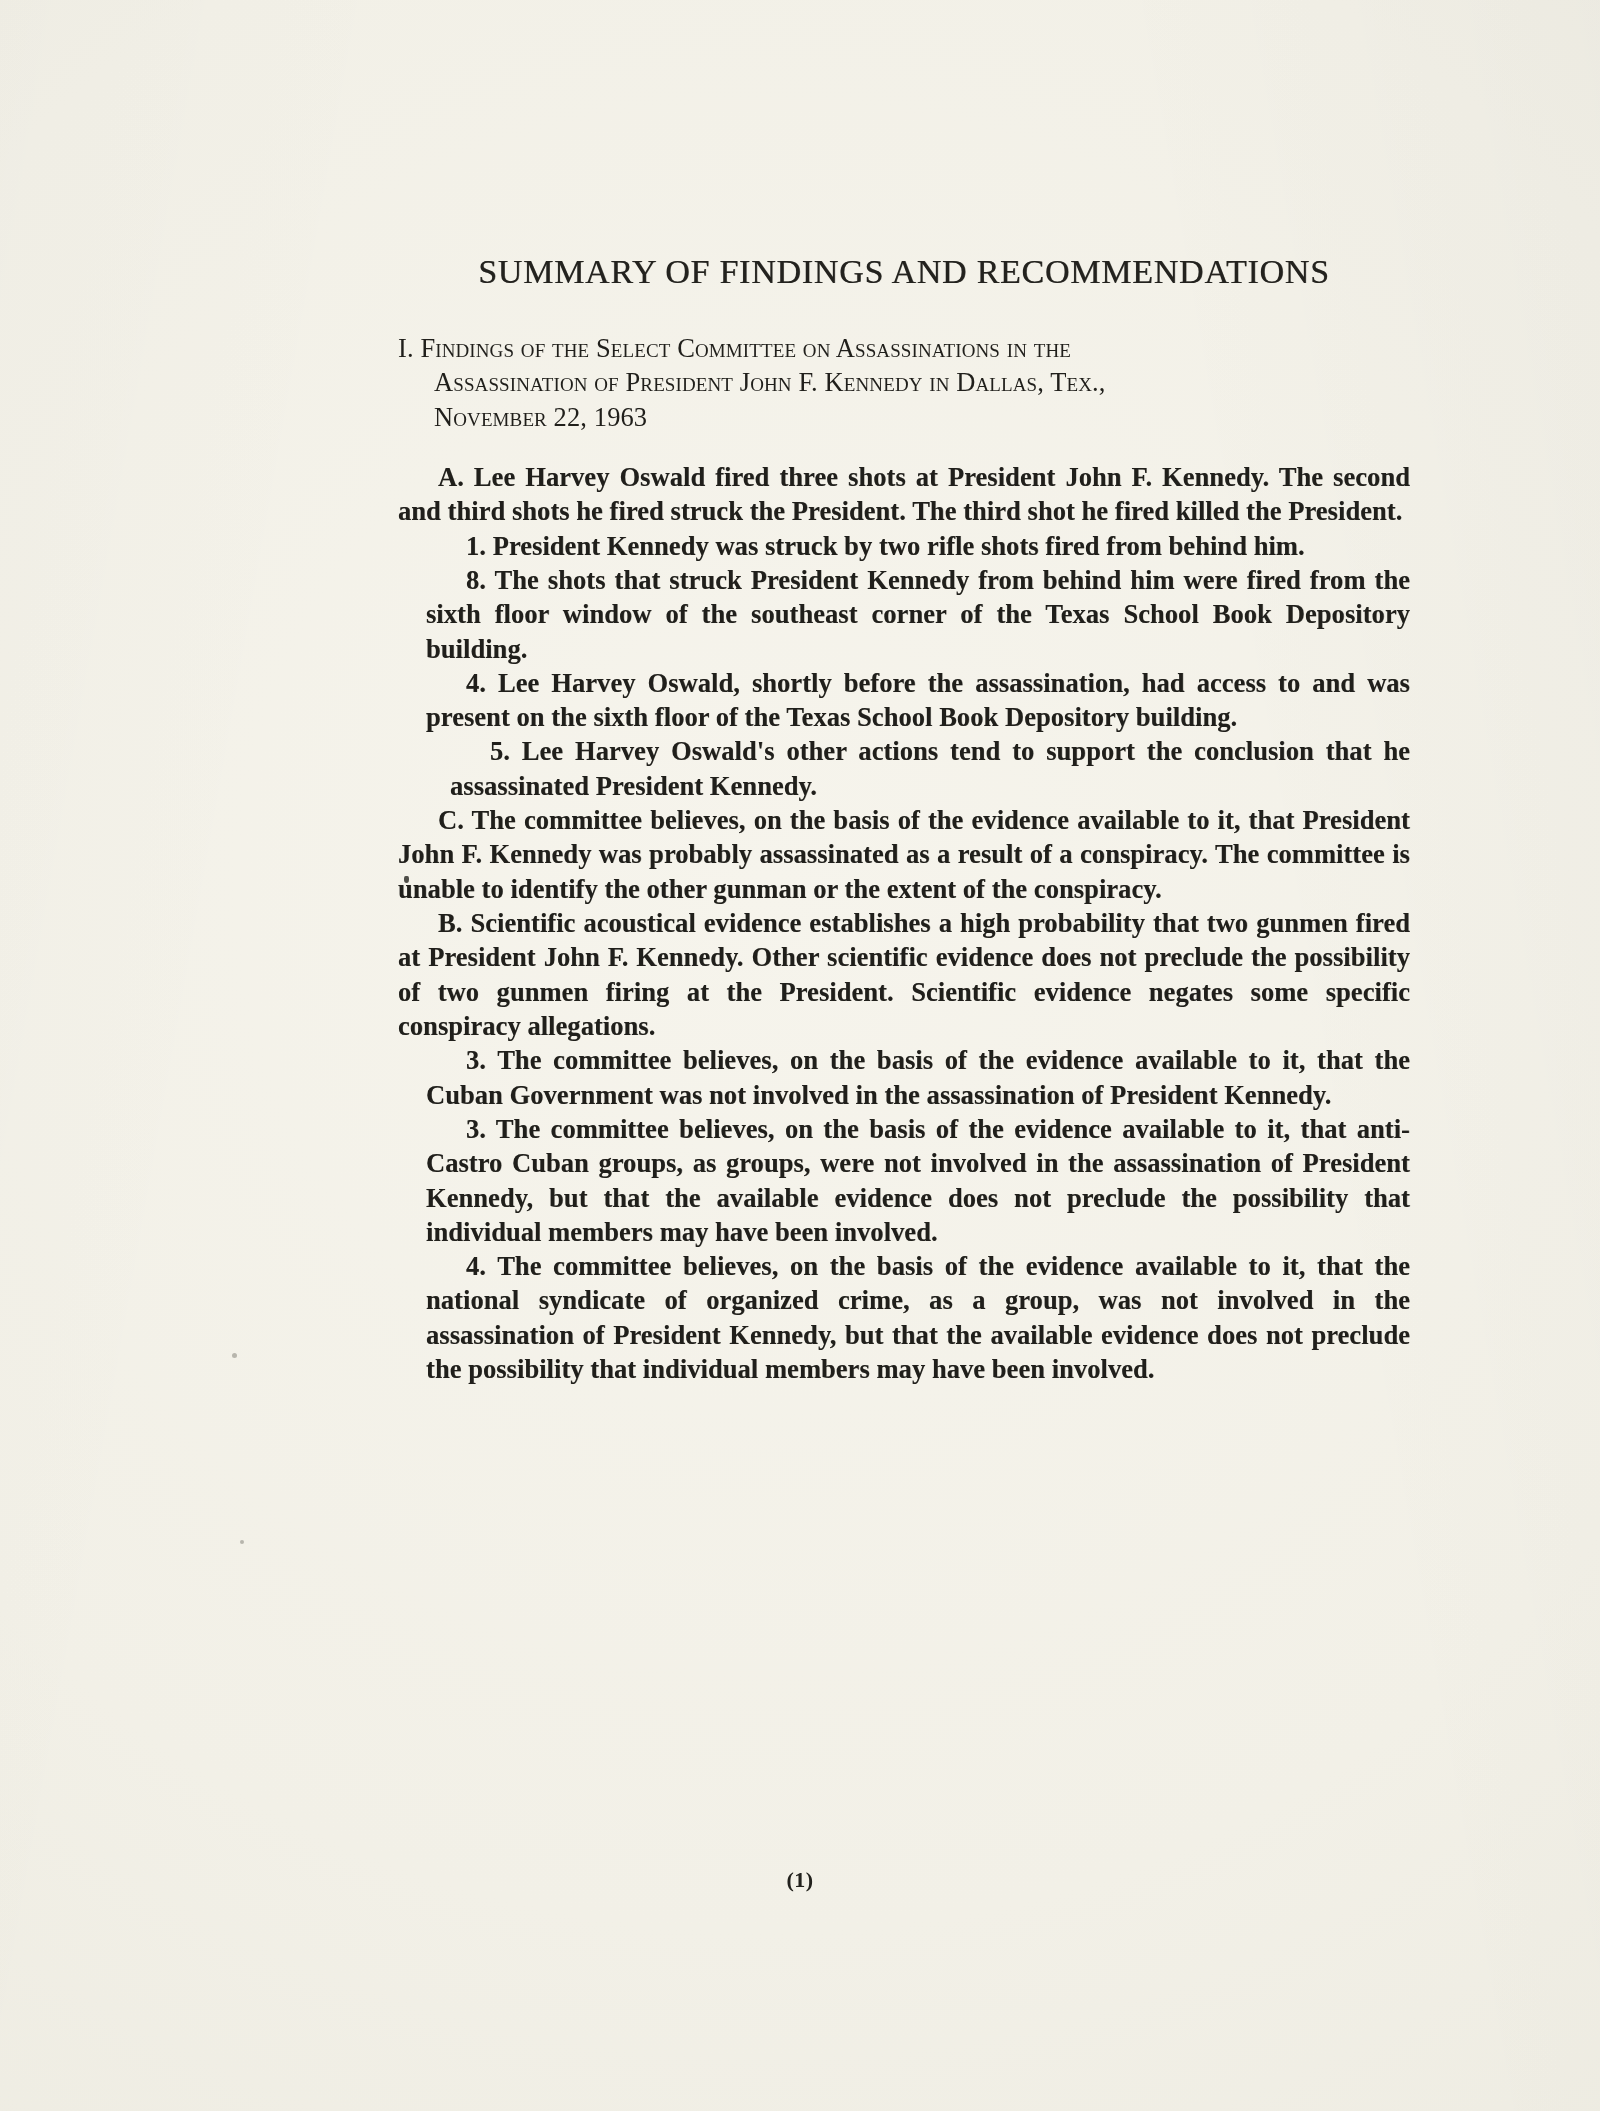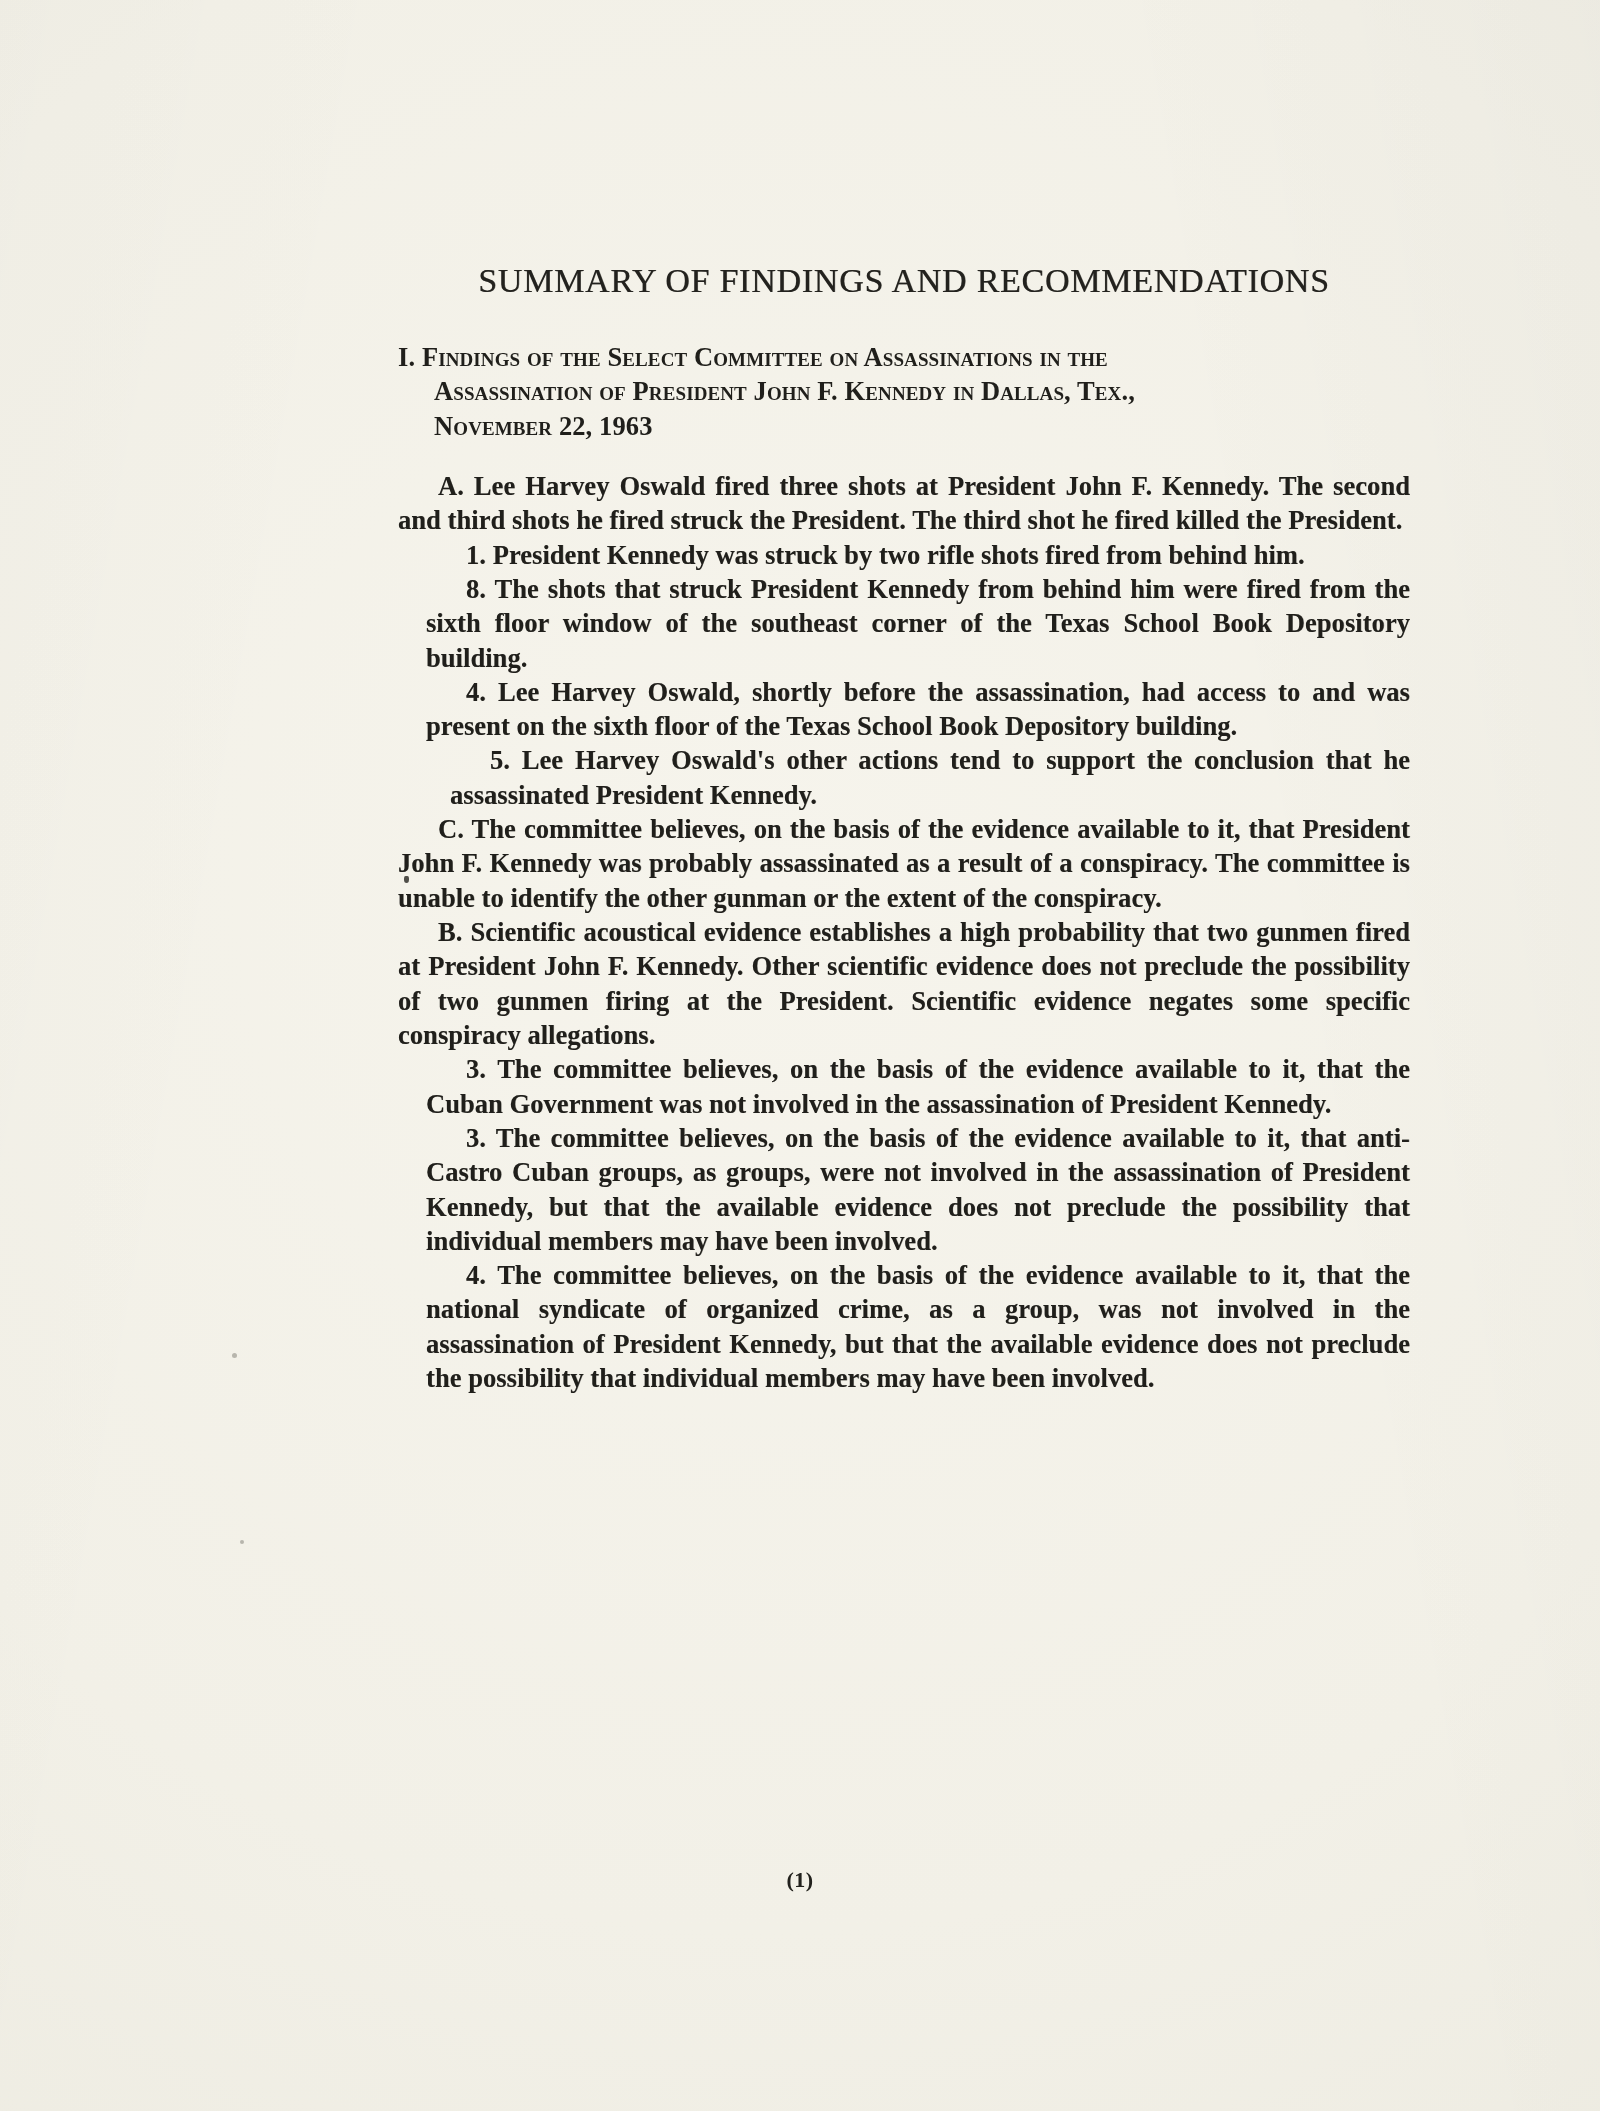--- a/index.html
+++ b/index.html
@@ -34,41 +34,41 @@
   }
 
   .page {
     position: absolute;
     inset: 0;
   }
 
   .content {
     position: absolute;
     left: 398px;
-    top: 262px;
+    top: 253px;
     width: 1012px;
   }
 
   
   .doc-title {
     font-size: 34px;
     letter-spacing: 0.022em;
     text-align: center;
     font-weight: 400;
     color: #23221e;
     margin: 0 0 40px 0;
     text-shadow: 0.45px 0.35px 0 rgba(35,34,30,0.58), -0.3px 0 0 rgba(35,34,30,0.22);
     white-space: nowrap;
   }
 
   
   .section-heading {
     font-size: 26.5px;
     line-height: 1.295;
-    font-weight: 700;
+    font-weight: 400;
     color: #201f1b;
     letter-spacing: 0.004em;
     margin: 0 0 26px 0;
     padding-left: 0px;
     text-indent: 0;
   }
   .section-heading .hang {
     display: block;
     padding-left: 36px;
     text-indent: -36px;

